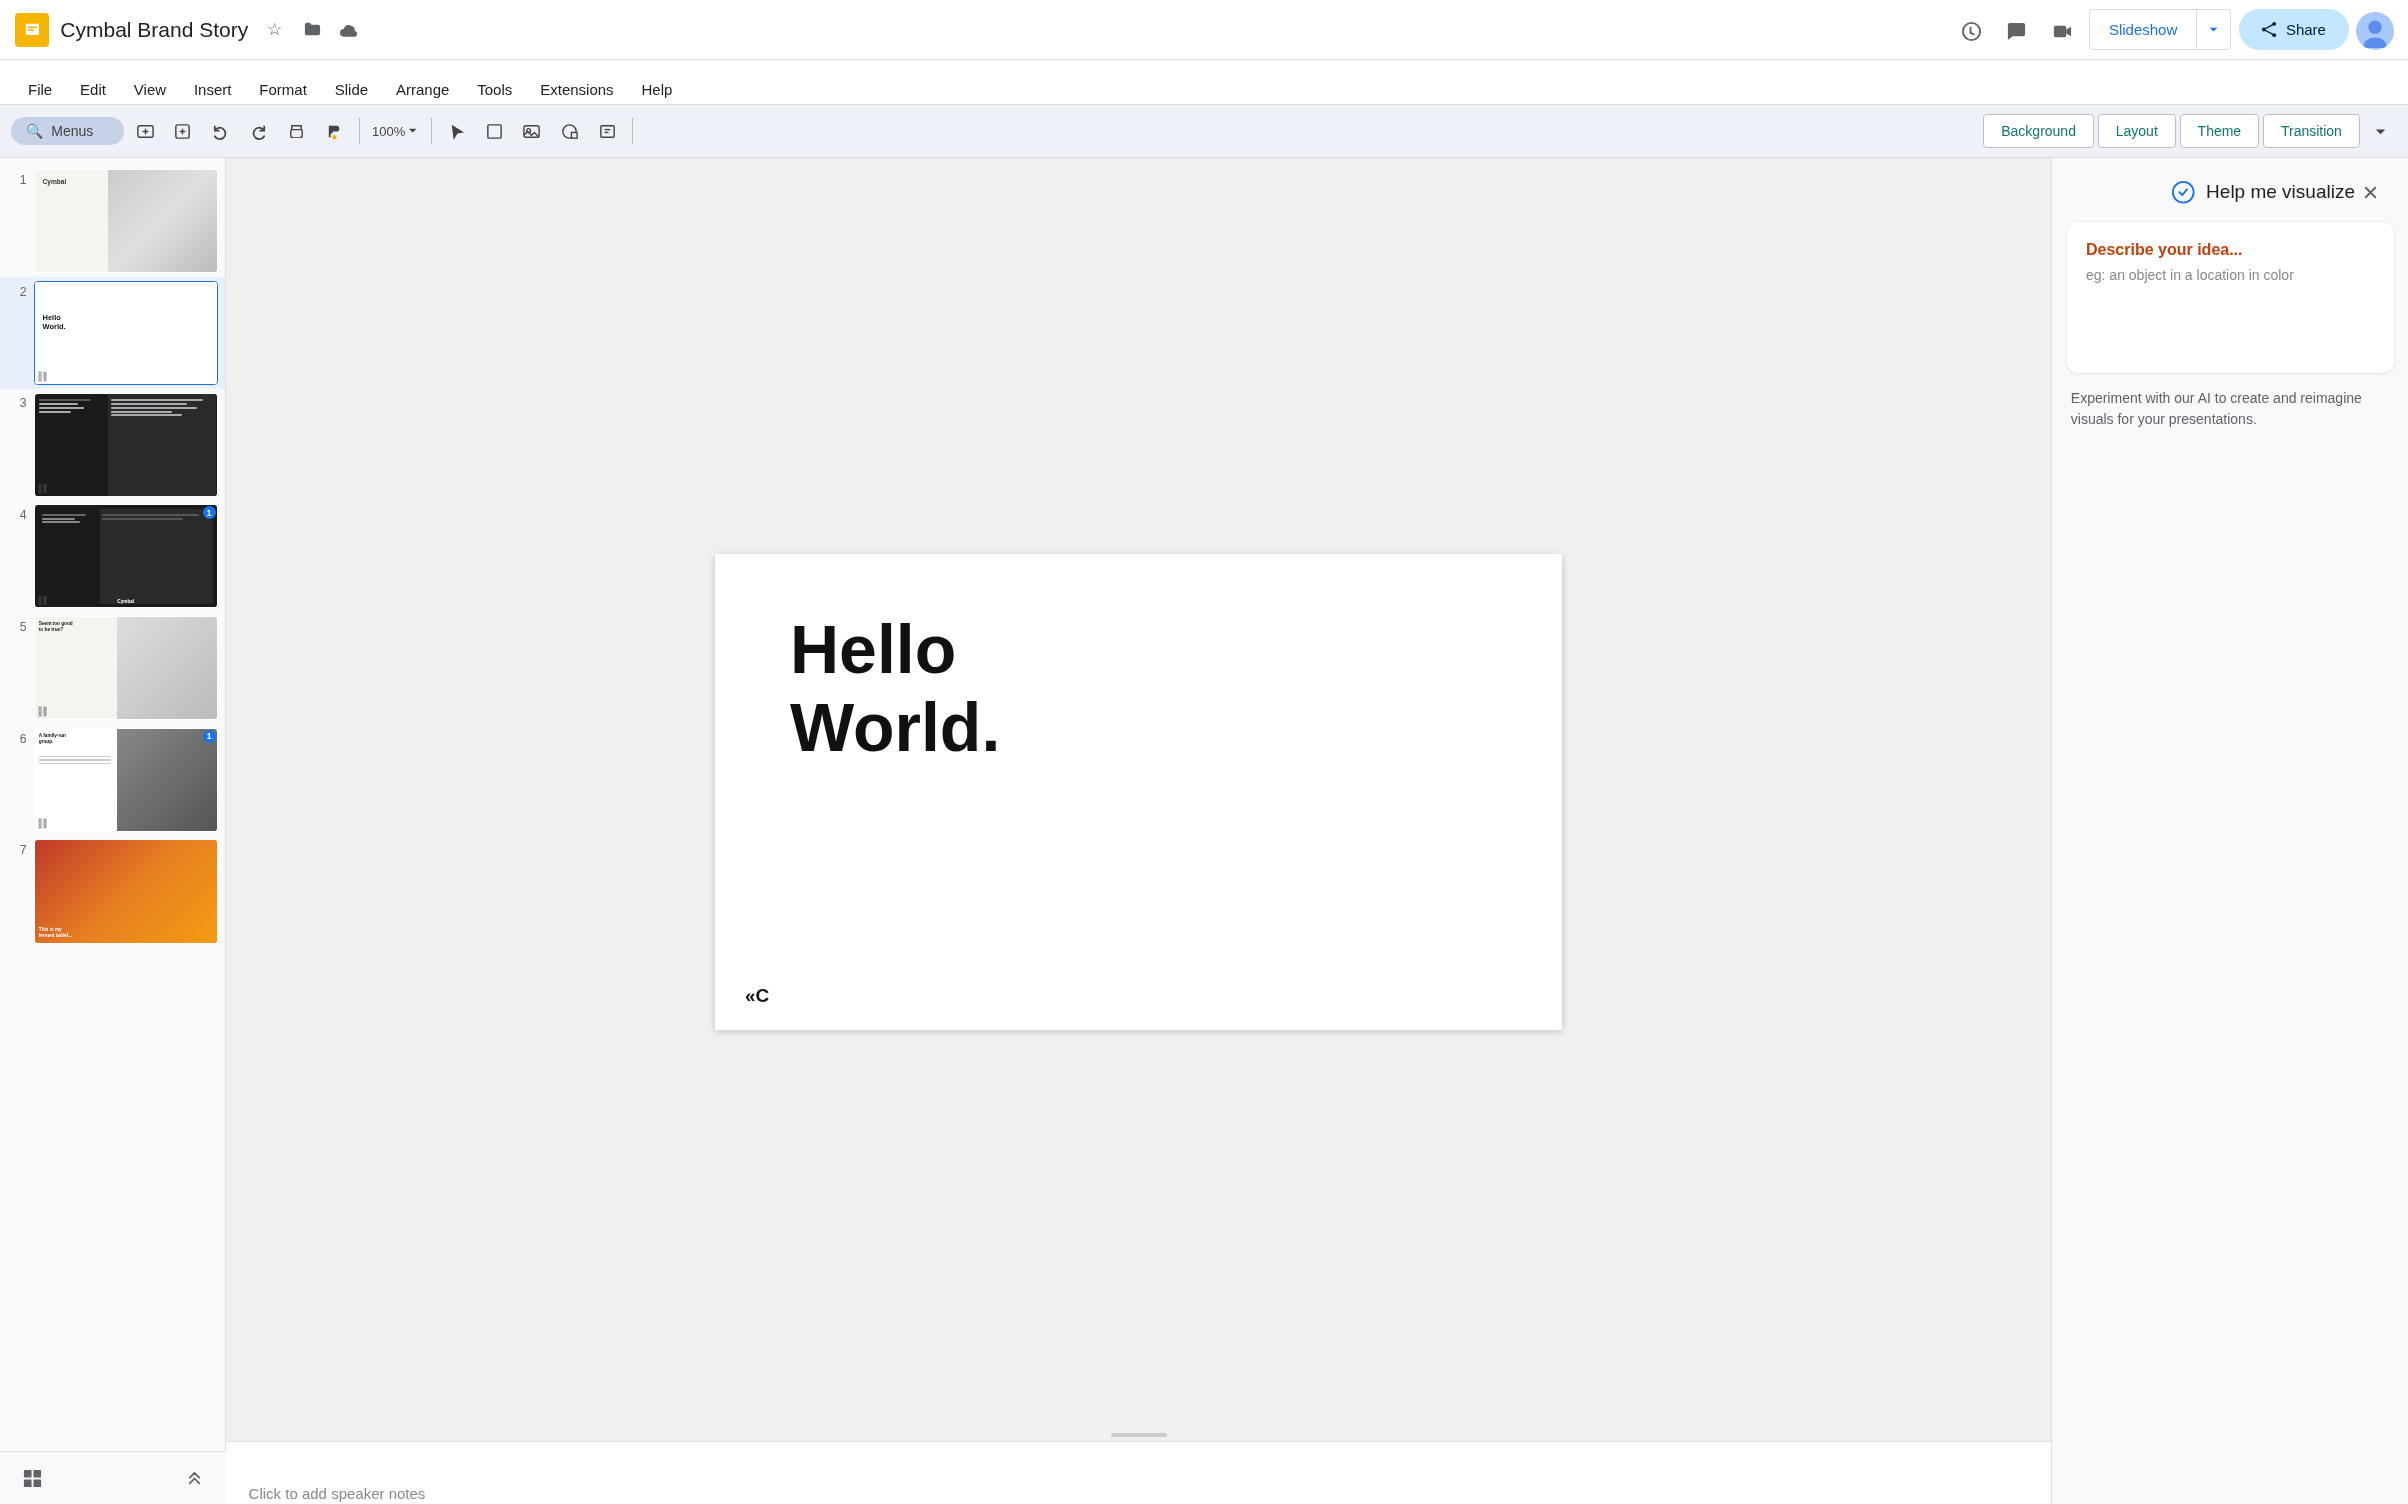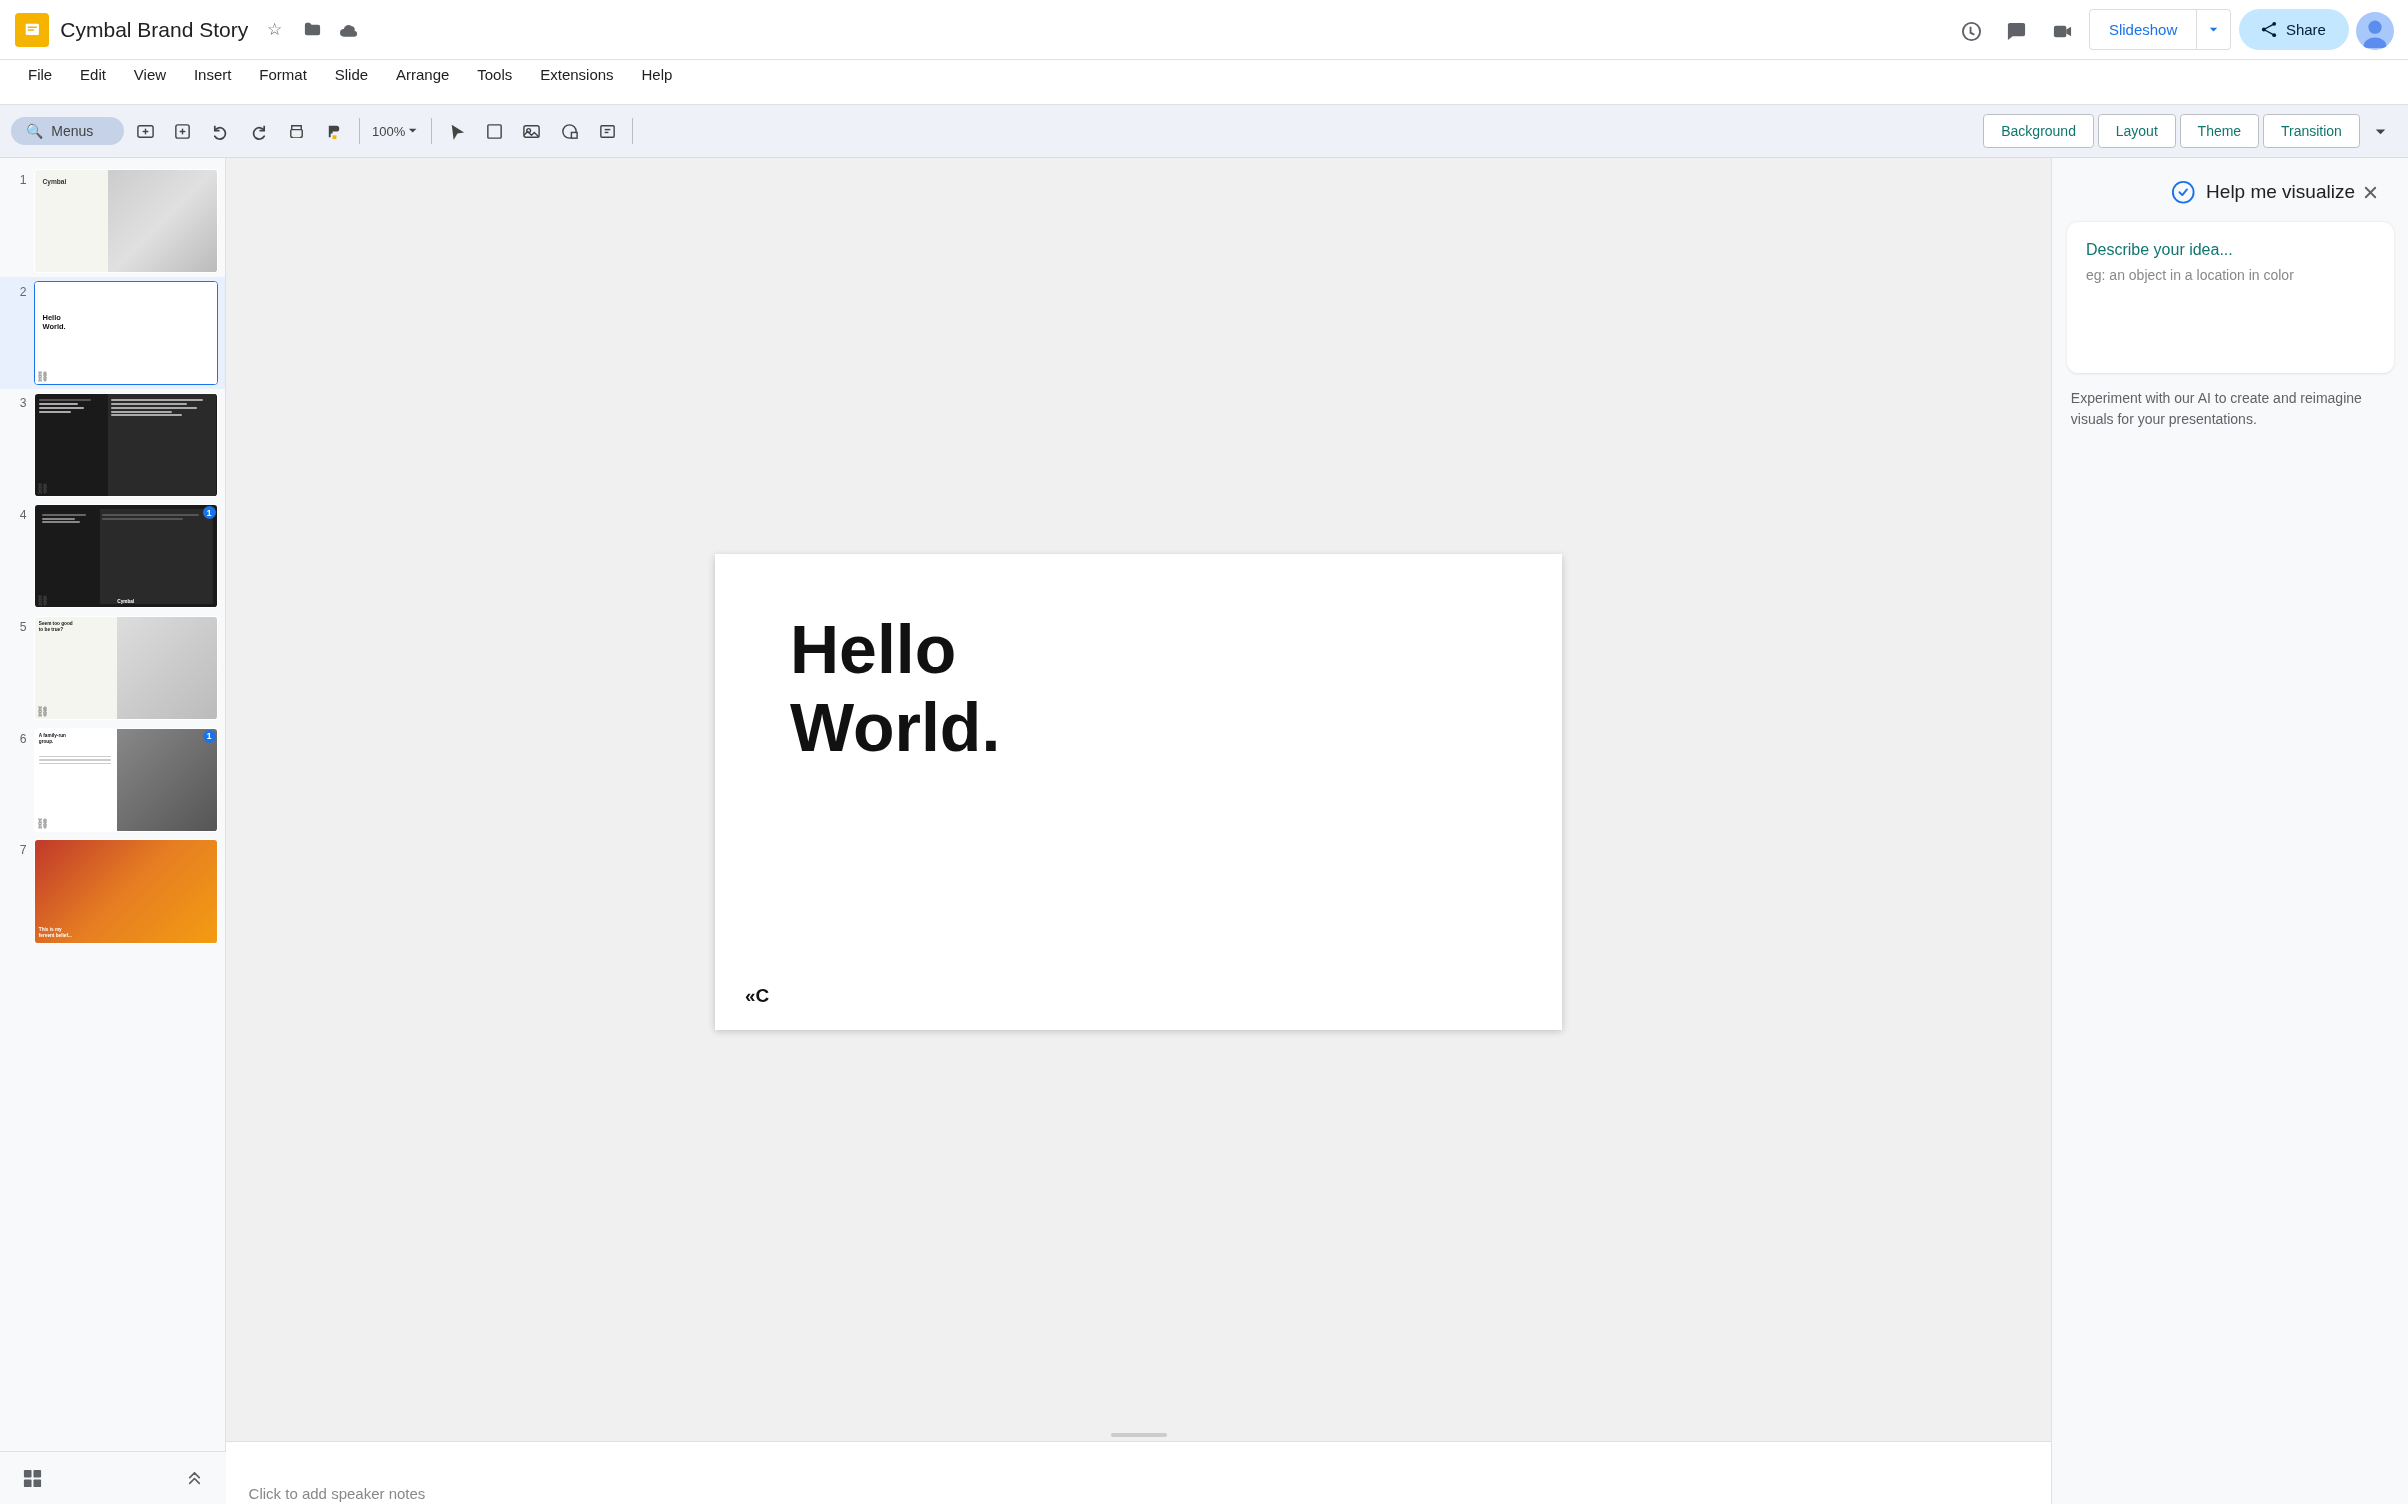--- a/index.html
+++ b/index.html
@@ -97,21 +97,21 @@
       border-radius: 50%;
       background: #a8c7fa;
       overflow: hidden;
       display: flex; align-items: center; justify-content: center;
       font-size: 17px;
     }
 
     
     .menu-bar {
       display: flex;
-      align-items: flex-start;
+      align-items: flex-end;
       height: 45px;
       background: #fff;
       padding: 0 15px;
       gap: 1.9px;
       border-bottom: 0.9px solid #e0e0e0;
     }
     .menu-item {
       padding: 5.6px 13px;
       font-size: 15px;
       color: #202124;
@@ -408,22 +408,22 @@
     .idea-textarea-wrapper {
       background: #fff;
       border-radius: 11.3px;
       padding: 19px;
       min-height: 151px;
       box-shadow: 0 0.9px 2.8px rgba(0,0,0,0.1);
       margin-bottom: 15px;
     }
     .idea-textarea-placeholder {
       font-size: 16px;
-      font-weight: 400;
-      color: #0f766e;
+      font-weight: 700;
+      color: #c2410c;
     }
     .idea-textarea-hint {
       font-size: 14px;
       color: #888;
       margin-top: 7.5px;
     }
     .right-panel-description {
       font-size: 14px;
       color: #5f6368;
       padding: 0 3.8px;

